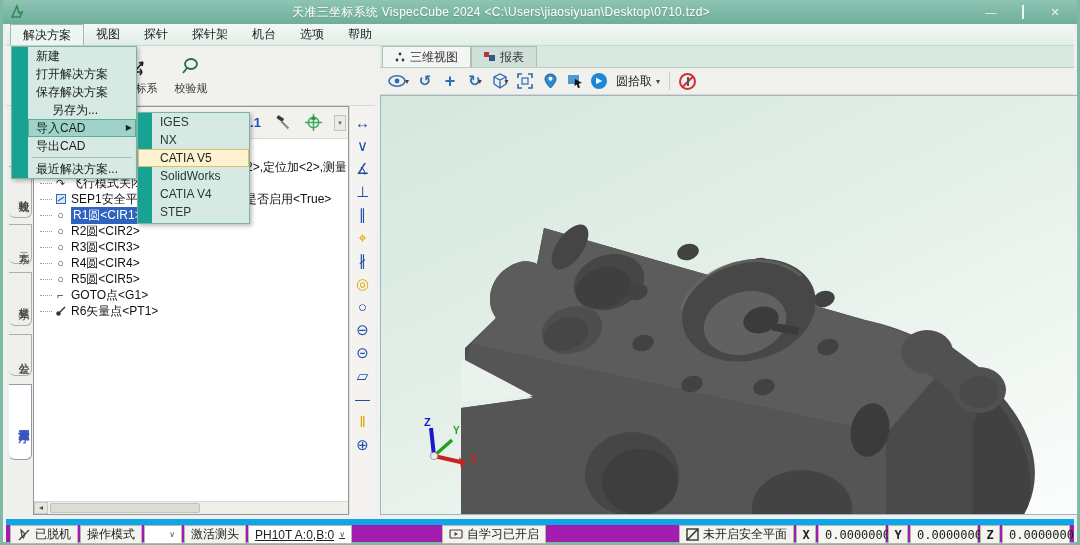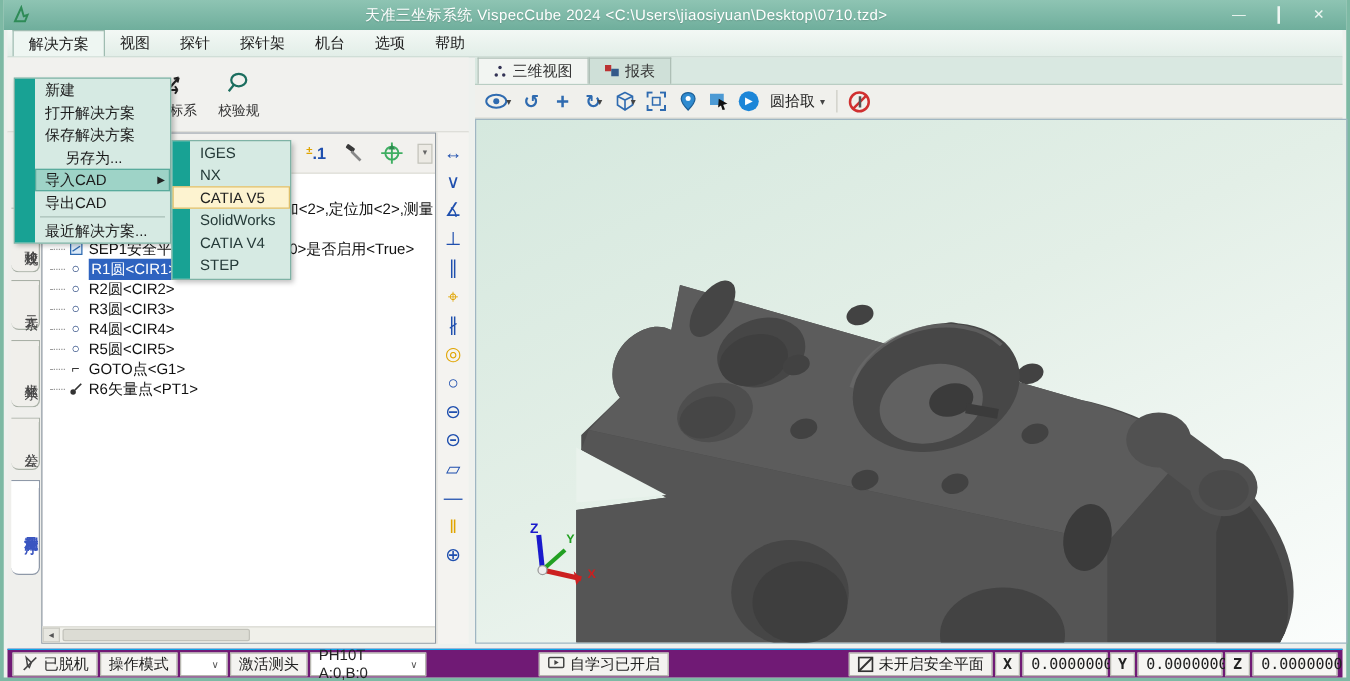--- a/index.html
+++ b/index.html
@@ -85,24 +85,24 @@
   .gutter { position:absolute; left:0; top:0; bottom:0; width:16px; background:#18a294; }
   .pm-item { position:relative; height:18px; line-height:18px; padding-left:24px; padding-right:14px; color:#1c1c1c; font-size:12px; white-space:nowrap; }
   .pm-item.hl { background:#9ed3c7; outline:1px solid #5aab9d; outline-offset:-1px; margin-left:16px; padding-left:8px; }
   .pm-arrow { position:absolute; right:4px; top:0; font-size:8px; color:#222; }
   .pm-sep { height:1px; background:#a8beb7; margin:2px 4px 2px 20px; }
   .submenu { z-index:21; }
   .sm-item { position:relative; height:18px; line-height:18px; padding-left:22px; color:#253a38; font-size:12px; }
   .sm-item.hl { background:#fdf3d0; outline:1px solid #dfbf6a; outline-offset:-1px; color:#222; }
 
   
-  .statusbar { position:absolute; left:3px; right:3px; top:519px; height:23px; background:#701a75; border-top:1px solid #0ea5e9; display:flex; align-items:center; padding:0 4px; gap:2px; font-size:12px; }
+  .statusbar { position:absolute; left:3px; right:3px; top:519px; height:23px; background:#a21caf; border-top:6px solid #0ea5e9; display:flex; padding:0 4px; gap:2px; font-size:12px; }
   .sb-cell { height:19px; display:flex; align-items:center; gap:4px; padding:0 6px; border:1px solid #b7b7b0; background:#f4f3f0; }
   .sb-dd { width:38px; justify-content:flex-end; background:#fff; }
-  .sb-dd.wide { width:93px; justify-content:space-between; }
+  .sb-dd.wide { width:104px; justify-content:space-between;text-decoration:underline; }
   .sb-val { width:68px; font-family:"DejaVu Sans Mono",monospace; font-size:12px; justify-content:flex-start; background:#f7f6f3; }
   .sb-lbl { width:20px; justify-content:center; font-weight:bold; font-family:"DejaVu Sans Mono",monospace; }
   .sb-gap { width:86px; }
 </style>
 </head>
 <body>
 
 <div class="win">
 
   <div class="titlebar">
@@ -436,36 +436,36 @@
       <span>未开启安全平面</span>
     </div>
     <div class="sb-cell sb-lbl">X</div>
     <div class="sb-cell sb-val">0.0000000</div>
     <div class="sb-cell sb-lbl">Y</div>
     <div class="sb-cell sb-val">0.0000000</div>
     <div class="sb-cell sb-lbl">Z</div>
     <div class="sb-cell sb-val">0.0000000</div>
   </div>
 
-  <div class="popup" style="left:8px;top:46px;width:126px;height:133px;margin-top:16px;">
+  <div class="popup" style="left:8px;top:46px;width:126px;height:133px;">
     <div class="gutter"></div>
     <div class="pm-item" style="margin-left:16px;padding-left:8px;">新建</div>
     <div class="pm-item" style="margin-left:16px;padding-left:8px;">打开解决方案</div>
     <div class="pm-item" style="margin-left:16px;padding-left:8px;">保存解决方案</div>
     <div class="pm-item" style="margin-left:16px;padding-left:24px;">另存为...</div>
     <div class="pm-item hl">
       <span>导入CAD</span>
       <span class="pm-arrow">▶</span>
     </div>
     <div class="pm-item" style="margin-left:16px;padding-left:8px;">导出CAD</div>
     <div class="pm-sep"></div>
     <div class="pm-item" style="margin-left:16px;padding-left:8px;">最近解决方案...</div>
   </div>
 
-  <div class="popup submenu" style="left:134px;top:112px;width:96px;height:112px;">
+  <div class="popup submenu" style="left:134px;top:112px;width:113px;height:112px;">
     <div class="gutter" style="width:14px;"></div>
     <div class="sm-item">IGES</div>
     <div class="sm-item">NX</div>
     <div class="sm-item hl">CATIA V5</div>
     <div class="sm-item">SolidWorks</div>
     <div class="sm-item">CATIA V4</div>
     <div class="sm-item">STEP</div>
   </div>
 
 </div>

